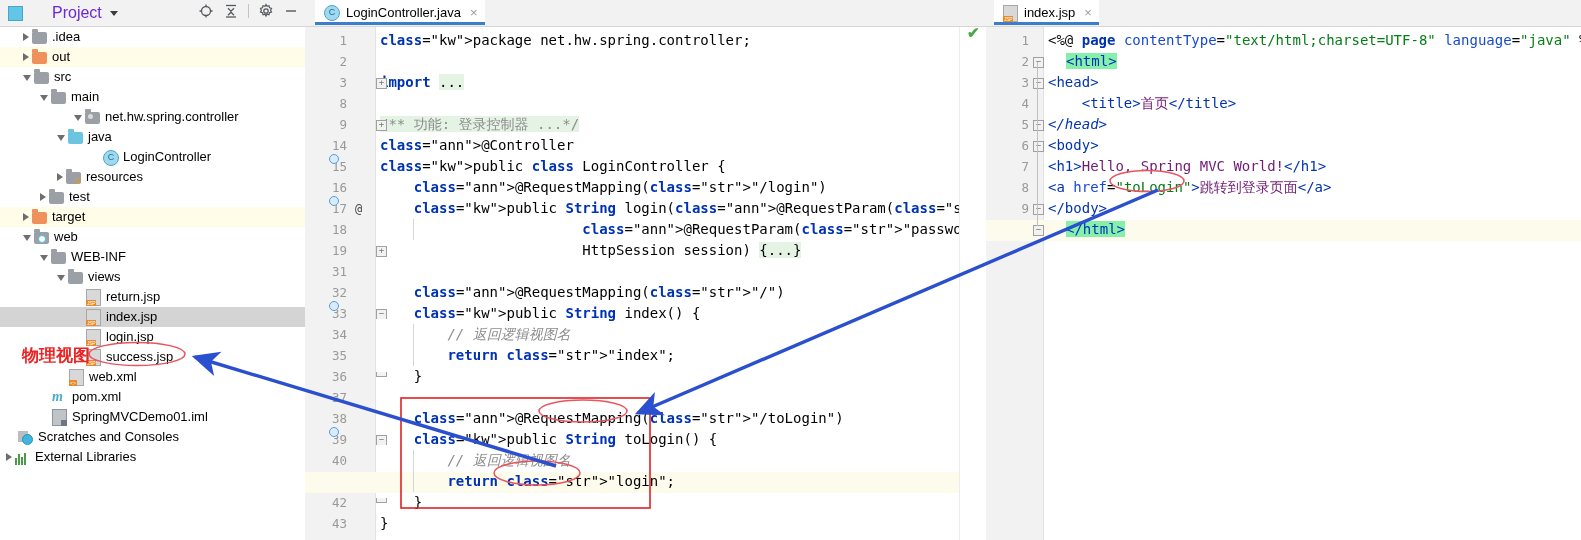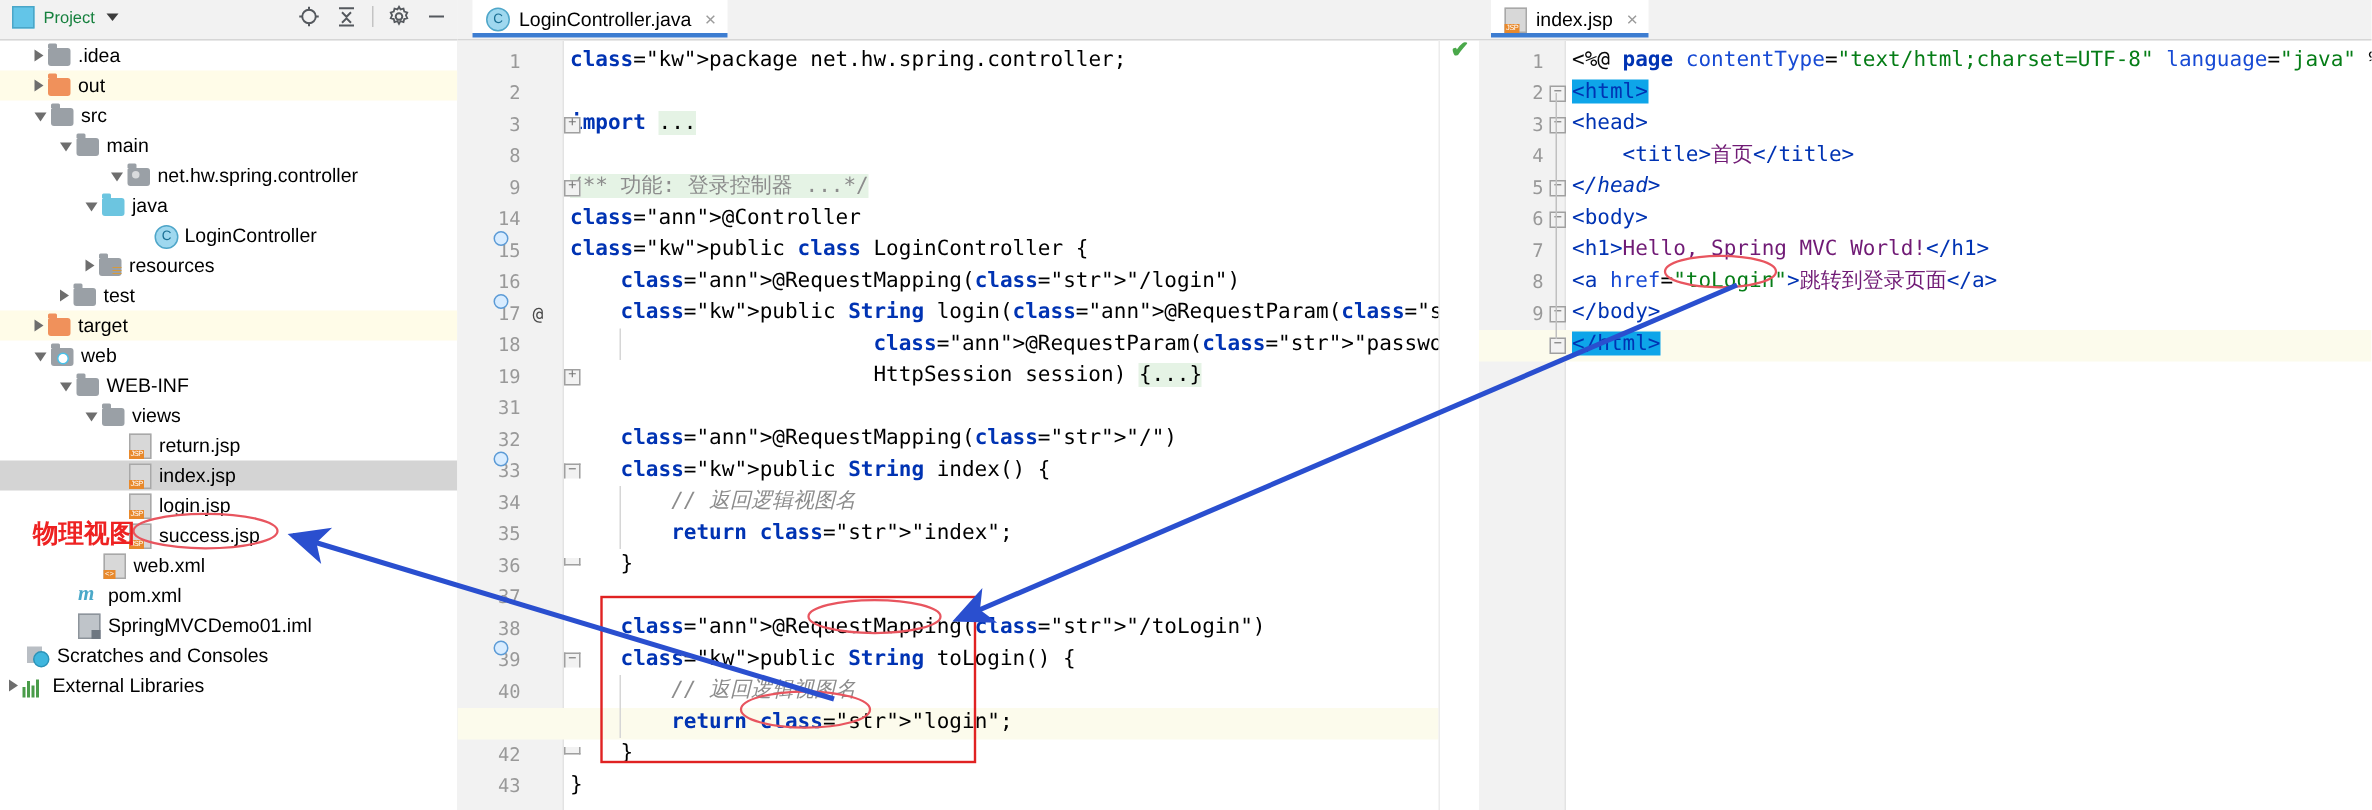--- a/index.html
+++ b/index.html
@@ -10,21 +10,21 @@
     font-size:13px;
     color:#000;
   }
   #root{position:relative;width:1581px;height:540px;}
 
   
   #project-panel{position:absolute;left:0;top:0;width:305px;height:540px;background:#ffffff;border-right:1px solid #c9c9c9;}
   #project-toolbar{position:relative;height:26px;background:#f2f2f2;border-bottom:1px solid #d6d6d6;}
   .pt-left{position:absolute;left:8px;top:4px;display:flex;align-items:center;gap:6px;}
   .pt-square{width:13px;height:13px;background:#63c5e8;border:1px solid #4aa6c8;}
-  .pt-label{font-size:11px;color:#15803d;}
+  .pt-label{font-size:16px;color:#6d28d9;margin-left:23px;}
   .pt-caret{width:0;height:0;border-left:4px solid transparent;border-right:4px solid transparent;border-top:5px solid #3c3c3c;margin-left:2px;}
   .pt-right{position:absolute;right:6px;top:3px;display:flex;align-items:center;gap:9px;}
   .pt-ico{width:16px;height:16px;display:block;}
   .pt-sep{width:1px;height:14px;background:#c4c4c4;}
 
   #tree{position:absolute;left:0;top:27px;width:305px;height:513px;overflow:hidden;font-size:13px;}
   .row{position:relative;height:20px;line-height:20px;white-space:nowrap;display:flex;align-items:center;}
   .row.hl-yellow{background:#fffce8;}
   .row.hl-grey{background:#d4d4d4;}
   .arrow{width:9px;height:9px;margin-right:3px;flex:0 0 auto;}
@@ -77,21 +77,21 @@
   .rowhl{position:absolute;background:#fcfbec;}
 
   
   .kw{color:#0033b3;font-weight:bold;}
   .str{color:#067d17;}
   .cmt{color:#8c8c8c;font-style:italic;}
   .fold{background:#e5f3e5;}
   .tag{color:#0033b3;}
   .attr{color:#174ad4;}
   .txtdark{color:#701a75;}
-  .selbg{background:#0ea5e9;}
+  .selbg{background:#86efac;margin-left:18px;}
 
   .foldmark{position:absolute;width:9px;height:9px;border:1px solid #a0a0a0;background:#f2f2f2;color:#777;font-size:9px;line-height:7px;text-align:center;font-family:"DejaVu Sans Mono",monospace;}
   .foldline{position:absolute;width:1px;background:#c0c0c0;}
   .indentline{position:absolute;width:1px;background:#d6d6d6;}
 
   
   #editor-left{position:absolute;left:305px;top:0;width:681px;height:540px;background:#ffffff;border-right:1px solid #c9c9c9;}
   #el-body{position:absolute;left:0;top:27px;right:0;bottom:0;overflow:hidden;}
   #el-gutter{width:70px;}
   #el-rightgut{position:absolute;right:0;top:0;bottom:0;width:26px;background:#ffffff;border-left:1px solid #ececec;}

